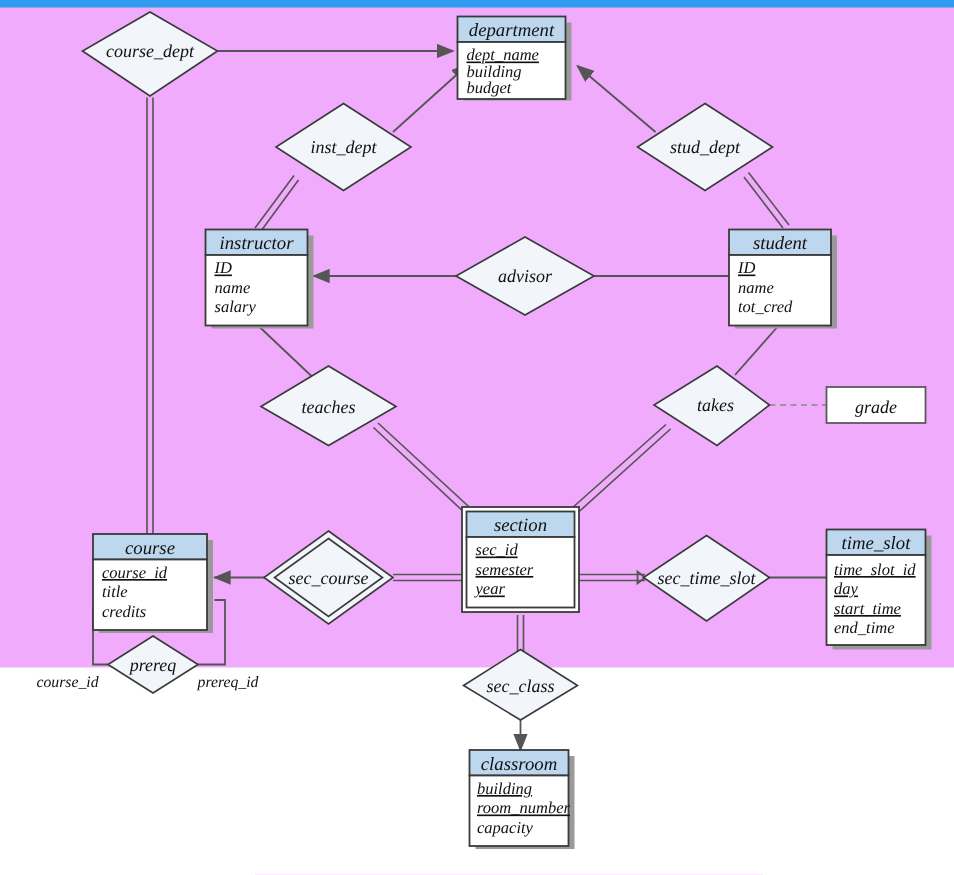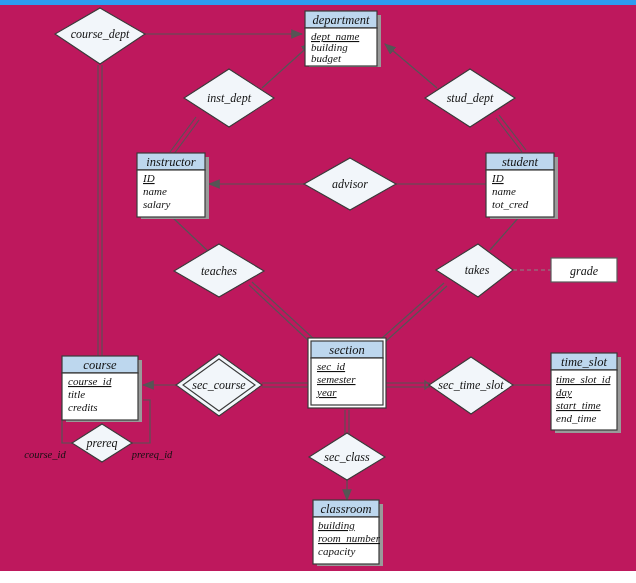--- a/index.html
+++ b/index.html
@@ -1,17 +1,17 @@
 <!DOCTYPE html>
 <html><head>
 <meta charset="utf-8">
 <style>
   html,body{margin:0;padding:0;background:#ffffff;}
   body{width:636px;height:583px;overflow:hidden;font-family:"Liberation Serif",serif;}
-  #canvas{position:relative;width:636px;height:571px;background:#be185d;}
+  #canvas{position:relative;width:636px;height:445px;background:#f0abfc;}
   #topbar{position:absolute;left:0;top:0;width:636px;height:5px;background:#2e9bf0;}
   svg{position:absolute;left:0;top:0;width:636px;height:583px;}
   .ent-head{fill:#bdd7ee;stroke:#3a3a3a;stroke-width:1.2;}
   .ent-body{fill:#ffffff;stroke:#3a3a3a;stroke-width:1.2;}
   .ent-shadow{fill:#9a9a9a;}
   .rel{fill:#f2f6fa;stroke:#3a3a3a;stroke-width:1.1;}
   .rel-inner{fill:none;stroke:#3a3a3a;stroke-width:1.1;}
   .attrbox{fill:#ffffff;stroke:#5a5a5a;stroke-width:1.2;}
   .ln{stroke:#555;stroke-width:1.2;fill:none;}
   .ln2{stroke:#555;stroke-width:1.1;fill:none;}

